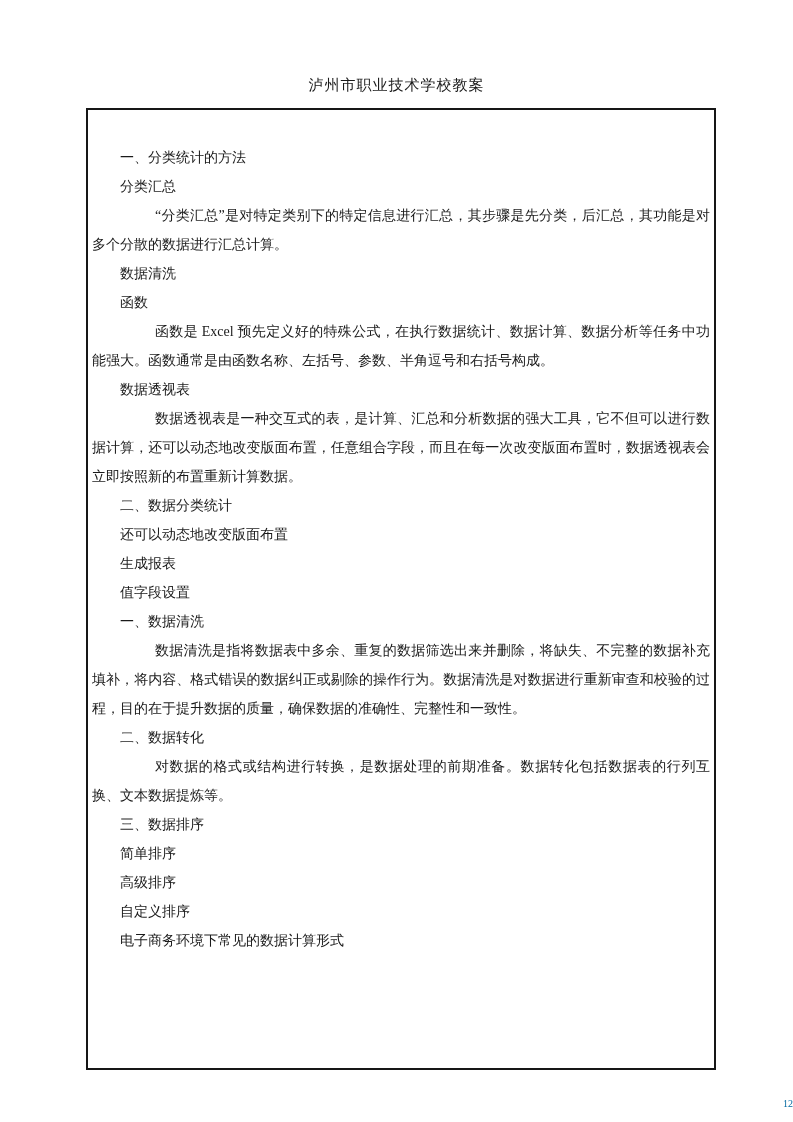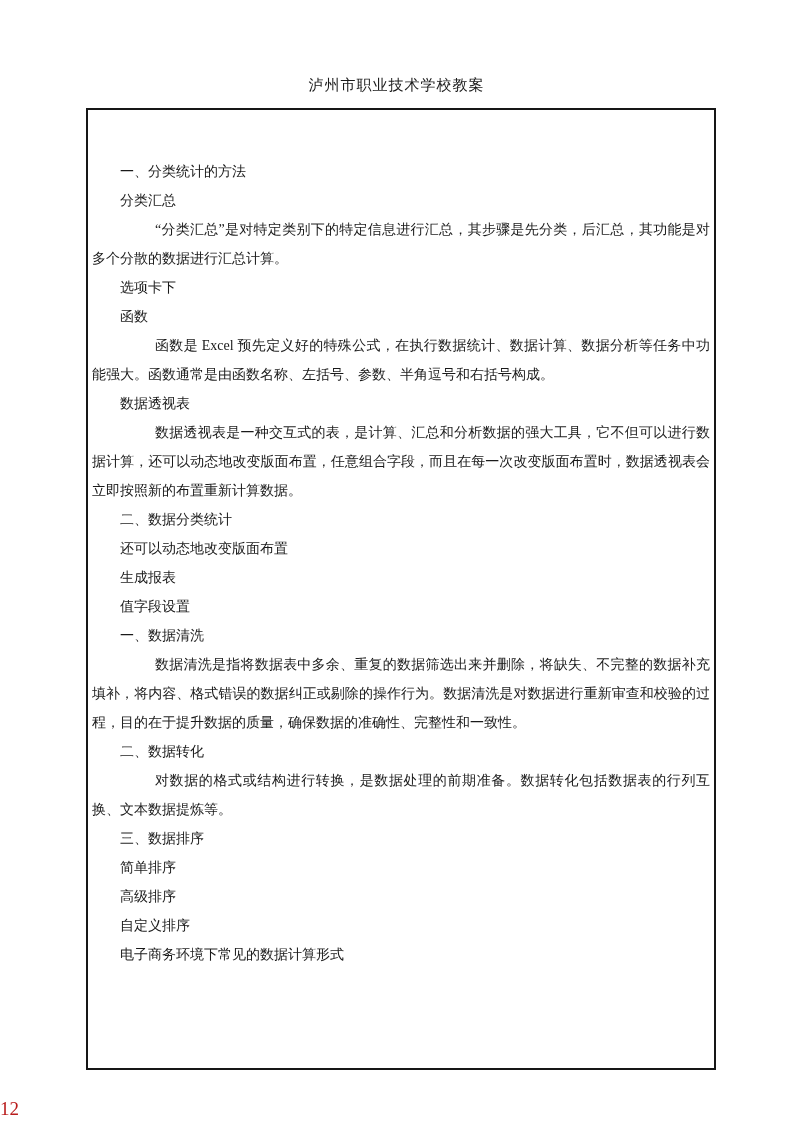--- a/index.html
+++ b/index.html
@@ -23,55 +23,55 @@
     letter-spacing: 1px;
     color: #1a1a1a;
   }
   .content-box {
     position: absolute;
     top: 76px;
     left: 86px;
     width: 630px;
     height: 962px;
     border: 2px solid #161616;
-    padding: 15px 4px;
+    padding: 1px 4px;
     overflow: hidden;
     background: #ffffff;
   }
   .content-box p {
     margin: 0;
     font-size: 14px;
     line-height: 29px;
     text-align: justify;
     color: #1a1a1a;
   }
   .content-box p.item { text-indent: 2em; }
   .content-box p.para { text-indent: 4.5em; }
   .page-footer {
     position: absolute;
     top: 1066px;
     left: 0;
     width: 100%;
-    text-align: left;
-    font-size: 19px;
-    color: #b91c1c;
+    text-align: right;
+    font-size: 10px;
+    color: #0369a1;
   }
 </style>
 </head>
 <body>
 
 <div class="page">
   <div class="page-header">泸州市职业技术学校教案</div>
 
   <div class="content-box">
     <div>
         <p class="item">一、分类统计的方法</p>
         <p class="item">分类汇总</p>
         <p class="para">“分类汇总”是对特定类别下的特定信息进行汇总，其步骤是先分类，后汇总，其功能是对多个分散的数据进行汇总计算。</p>
-        <p class="item">选项卡下</p>
+        <p class="item">数据清洗</p>
         <p class="item">函数</p>
         <p class="para">函数是 Excel 预先定义好的特殊公式，在执行数据统计、数据计算、数据分析等任务中功能强大。函数通常是由函数名称、左括号、参数、半角逗号和右括号构成。</p>
         <p class="item">数据透视表</p>
         <p class="para">数据透视表是一种交互式的表，是计算、汇总和分析数据的强大工具，它不但可以进行数据计算，还可以动态地改变版面布置，任意组合字段，而且在每一次改变版面布置时，数据透视表会立即按照新的布置重新计算数据。</p>
         <p class="item">二、数据分类统计</p>
         <p class="item">还可以动态地改变版面布置</p>
         <p class="item">生成报表</p>
         <p class="item">值字段设置</p>
         <p class="item">一、数据清洗</p>
         <p class="para">数据清洗是指将数据表中多余、重复的数据筛选出来并删除，将缺失、不完整的数据补充填补，将内容、格式错误的数据纠正或剔除的操作行为。数据清洗是对数据进行重新审查和校验的过程，目的在于提升数据的质量，确保数据的准确性、完整性和一致性。</p>

